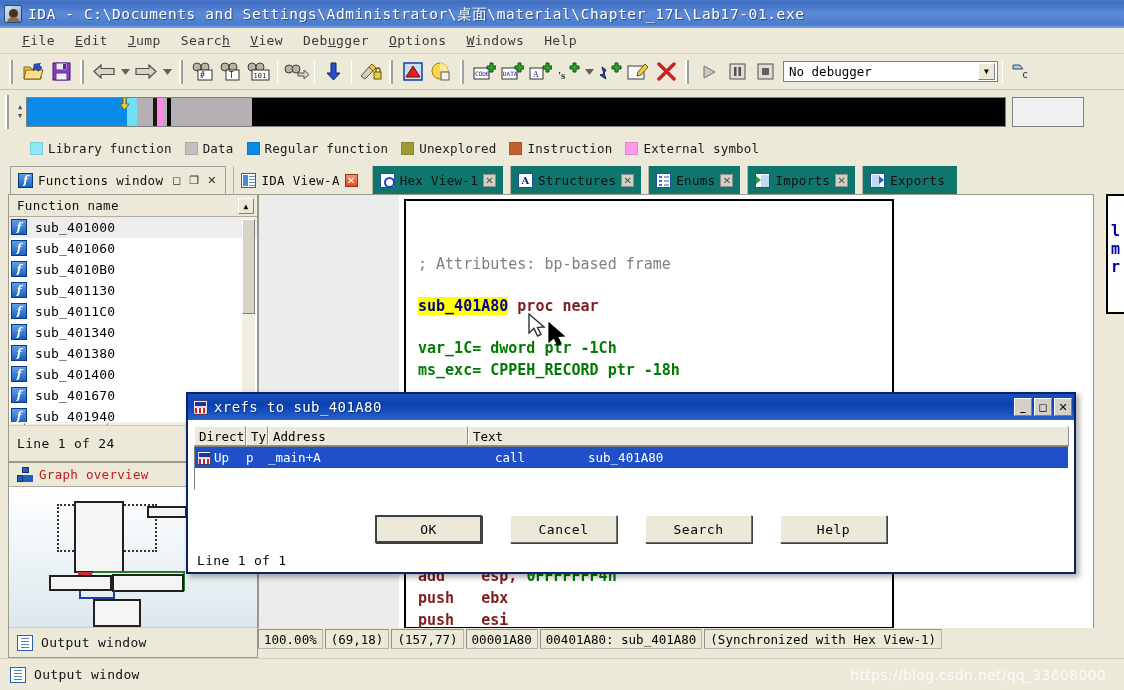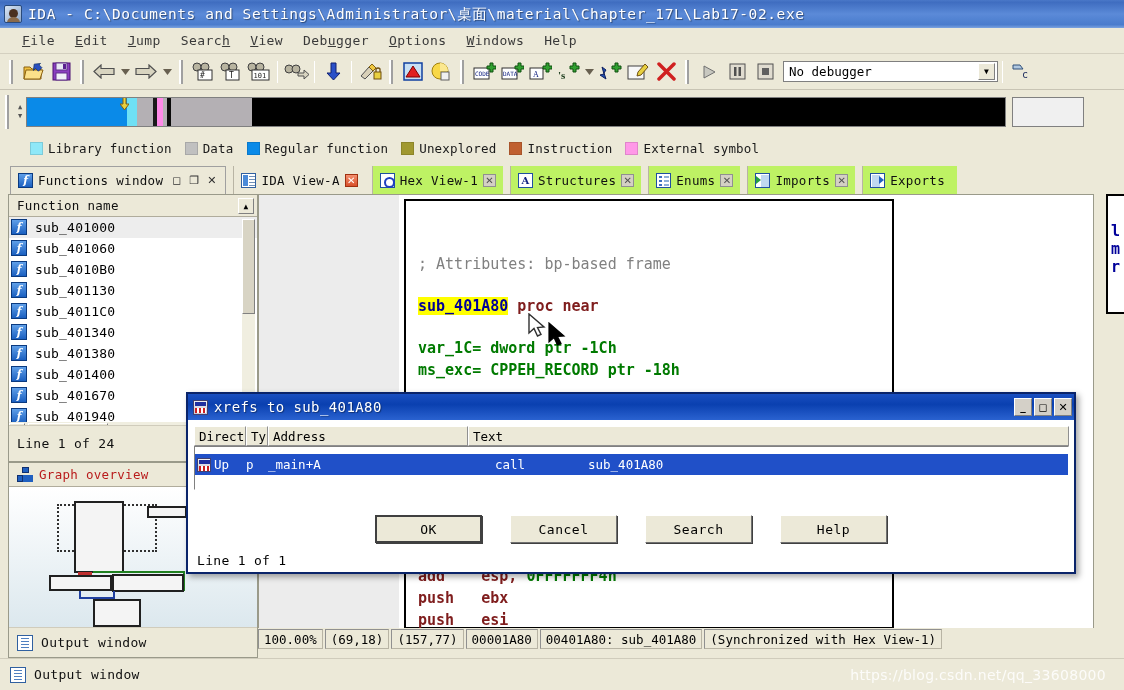--- a/index.html
+++ b/index.html
@@ -117,21 +117,21 @@
     position:absolute; left:0; top:162px; width:1124px; height:32px;
     background:#ece9d8; display:flex; align-items:flex-end;
   }
   .fwtab {
     height:28px; display:flex; align-items:center; padding:0 5px 0 7px;
     background:#ece9d8; border:1px solid #a0a0a0; border-bottom:none; margin-left:10px;
     flex:0 0 auto;
   }
   .vtab {
     height:28px; display:flex; align-items:center; padding:0 7px; margin-left:7px;
-    background:#bef264; border-left:1px solid #b8b4a4; flex:0 0 auto;
+    background:#0f766e; border-left:1px solid #b8b4a4; flex:0 0 auto;
   }
   .vtab.active { background:#ece9d8; }
   .tablbl { font-size:12.5px; color:#101010; margin:0 5px; letter-spacing:0.3px; white-space:nowrap;}
   .tabclose-red {
     width:13px; height:13px; flex:0 0 auto;
     background:linear-gradient(to bottom,#f49070,#d8502a);
     border:1px solid #a03010; color:#fff; font-size:10px; line-height:11px;
     text-align:center; font-family:"DejaVu Sans", sans-serif; font-weight:bold;
   }
   .tabclose-gray {
@@ -350,21 +350,21 @@
     border-bottom-color:#909090; background:#ece9d8;
     display:flex; align-items:center; padding-left:4px;
     font-size:12.5px; color:#000; overflow:hidden; white-space:nowrap;
   }
   .xlistbox {
     position:absolute; left:6px; top:52px; width:875px; height:44px;
     background:#ffffff; border:1px solid #808080; border-right-color:#fff;
     border-bottom-color:#fff;
   }
   .xrow {
-    height:21px; display:flex; align-items:center; background:#2050c8;margin-top:7px;
+    height:21px; display:flex; align-items:center; background:#2050c8;
   }
   .xcell {
     font-size:12.5px; color:#ffffff; white-space:nowrap; overflow:hidden;
     font-family:"DejaVu Sans Mono", monospace;
   }
   .xrow .ico-xref { width:14px;height:14px;margin:0 3px 0 2px;flex:0 0 auto; }
   .xbtns {
     position:absolute; left:0; top:118px; width:886px; height:34px;
     display:flex; justify-content:center; align-items:center; gap:28px;
   }
@@ -401,21 +401,21 @@
     background:#ece9d8;
   }
 </style>
 </head>
 <body>
 
 <div id="app">
 
   <div class="titlebar">
     <div class="tb-icon"></div>
-    <div class="tb-title">IDA - C:\Documents and Settings\Administrator\桌面\material\Chapter_17L\Lab17-02.exe</div>
+    <div class="tb-title">IDA - C:\Documents and Settings\Administrator\桌面\material\Chapter_17L\Lab17-01.exe</div>
   </div>
 
   <div class="menubar">
     <div class="menu-item"><span class="u">F</span>ile</div>
     <div class="menu-item"><span class="u">E</span>dit</div>
     <div class="menu-item"><span class="u">J</span>ump</div>
     <div class="menu-item">Searc<span class="u">h</span></div>
     <div class="menu-item"><span class="u">V</span>iew</div>
     <div class="menu-item">Deb<span class="u">u</span>gger</div>
     <div class="menu-item"><span class="u">O</span>ptions</div>

